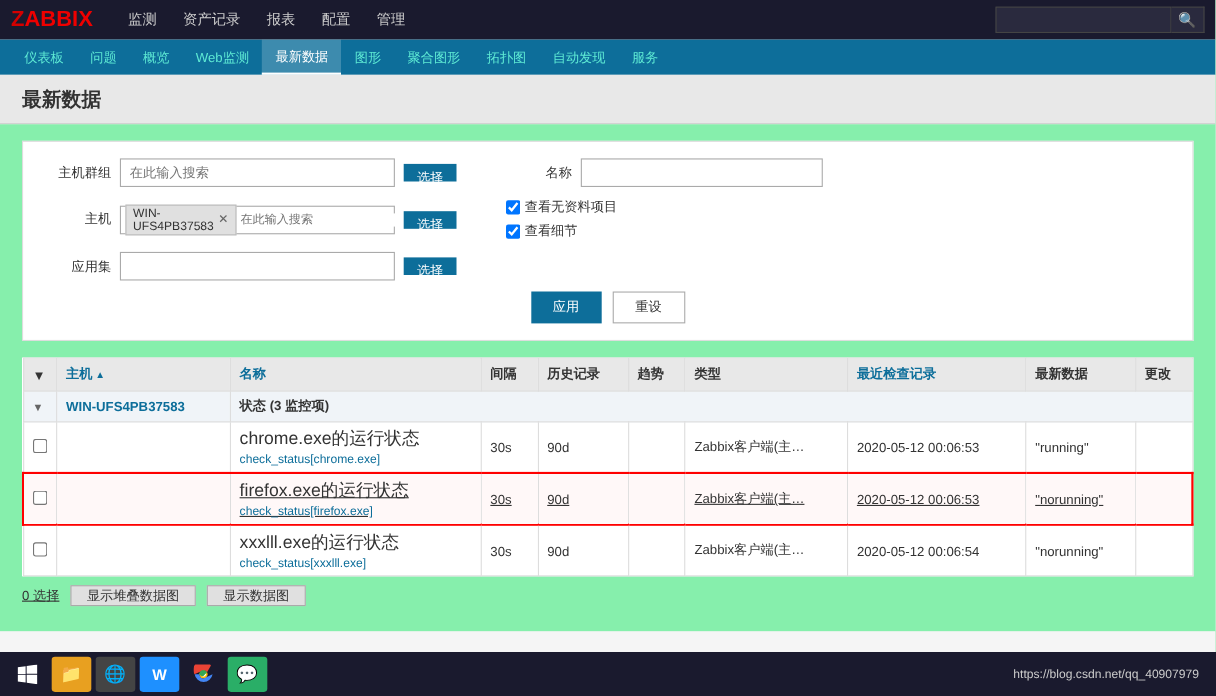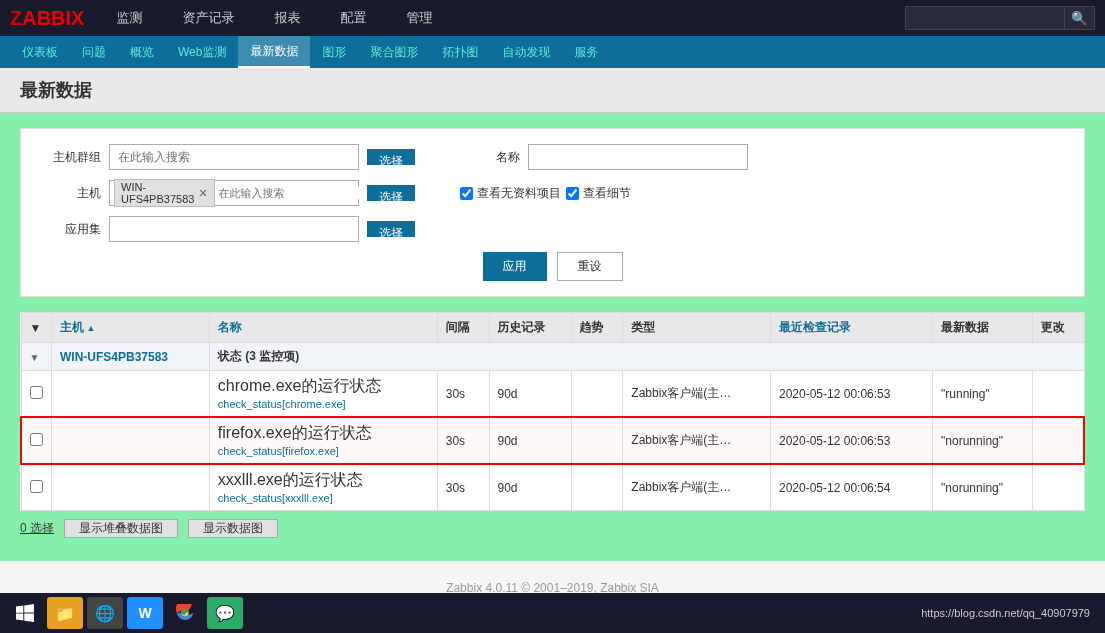--- a/index.html
+++ b/index.html
@@ -19,21 +19,21 @@
       margin-right: 20px;
     }
     .logo-zabbix {
       font-size: 20px;
       font-weight: bold;
       color: white;
     }
     .logo-z { color: #d40000; }
     .top-nav-items {
       display: flex;
-      gap: 16px;
+      gap: 0;
     }
     .top-nav-item {
       color: #ccc;
       padding: 0 12px;
       height: 36px;
       display: flex;
       align-items: center;
       cursor: pointer;
       font-size: 13px;
     }
@@ -308,20 +308,21 @@
     }
     .taskbar-right {
       margin-left: auto;
       color: #ccc;
       font-size: 11px;
       padding-right: 10px;
     }
 
     .red-border-row {
       position: relative;
+      text-decoration: underline;
     }
     .red-border-row td {
       border-top: 2px solid red !important;
       border-bottom: 2px solid red !important;
       background: #fff8f8 !important;
     }
     .red-border-row td:first-child {
       border-left: 2px solid red !important;
     }
     .red-border-row td:last-child {
@@ -388,21 +389,21 @@
         <span class="filter-label">主机</span>
         <div class="tag-input">
           <div class="tag">
             <span>WIN-UFS4PB37583</span>
             <span class="tag-close">✕</span>
           </div>
           <input type="text" class="tag-search" placeholder="在此输入搜索" style="">
         </div>
         <button class="filter-btn">选择</button>
       </div>
-      <div style="display:flex;flex-direction:row;gap:5px;margin-left:30px">
+      <div style="display:flex;flex-direction:column;gap:5px;margin-left:30px">
         <label class="checkbox-label">
           <input type="checkbox" checked="" style="">
           <span>查看无资料项目</span>
         </label>
         <label class="checkbox-label">
           <input type="checkbox" checked="" style="">
           <span>查看细节</span>
         </label>
       </div>
     </div>

